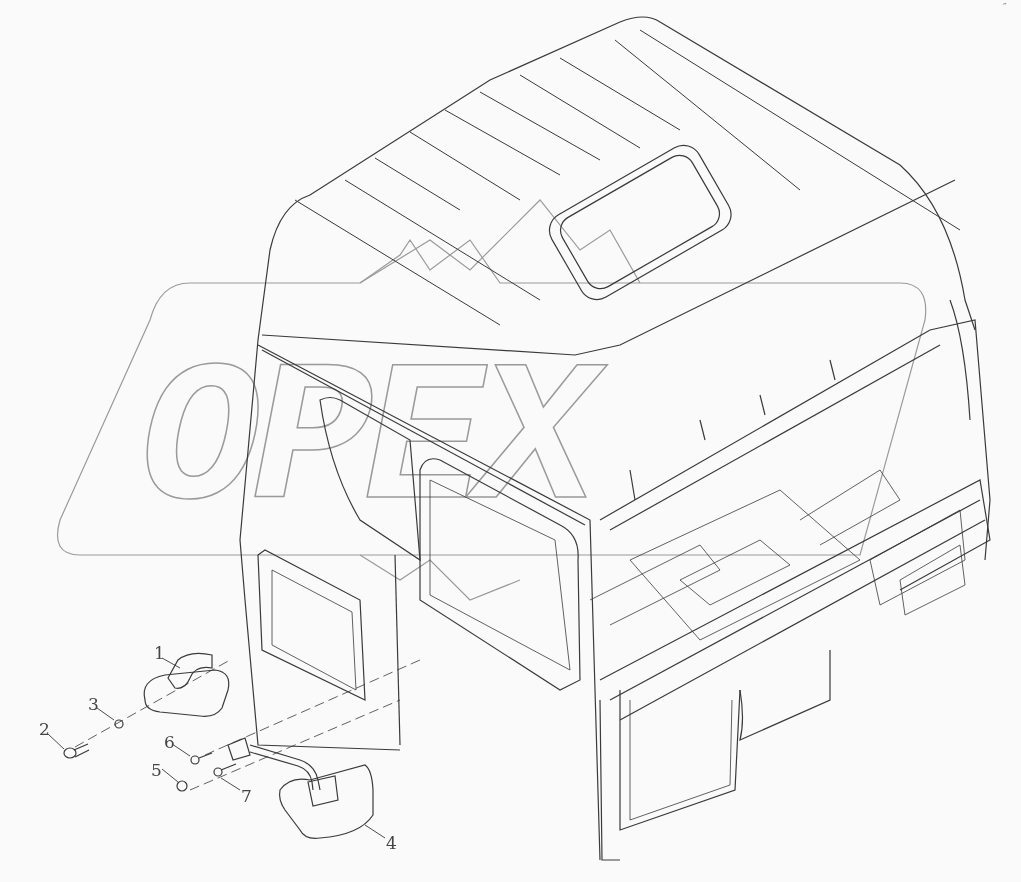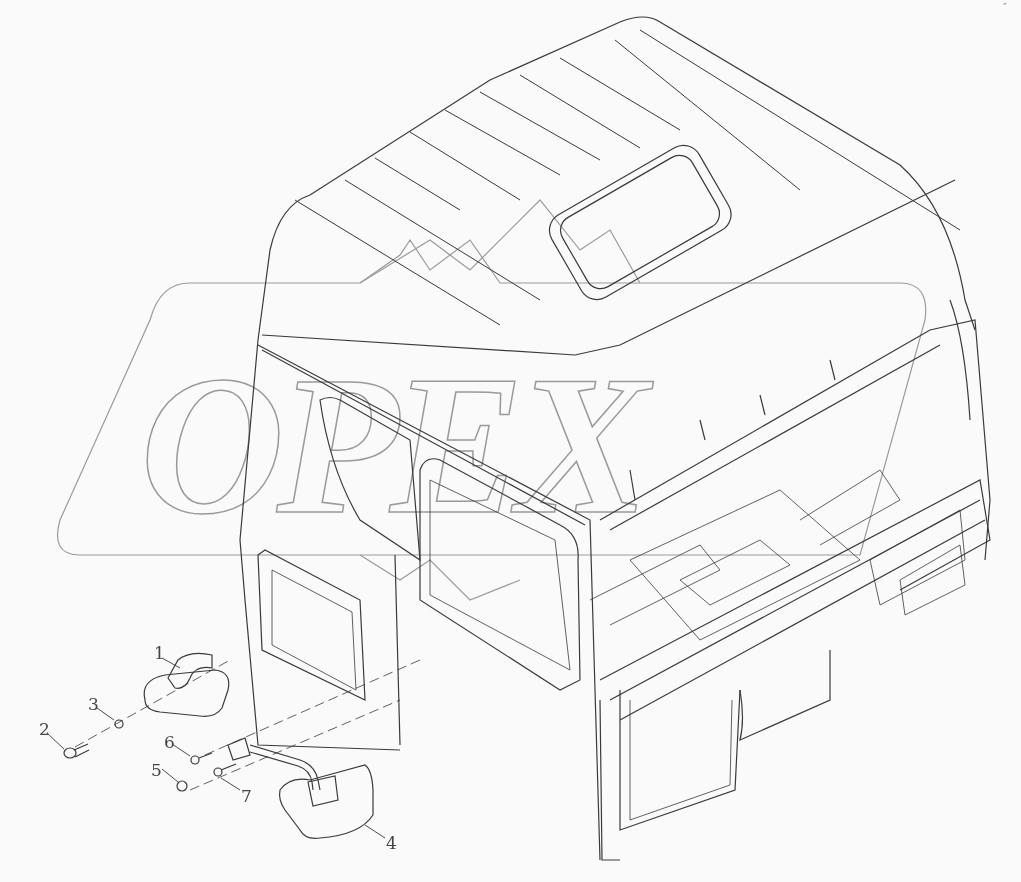--- a/index.html
+++ b/index.html
@@ -1,20 +1,20 @@
 <!DOCTYPE html>
 <html><head>
 <meta charset="utf-8">
 <style>
   html,body{margin:0;padding:0;background:#fafafa;}
   body{width:1021px;height:882px;overflow:hidden;position:relative;font-family:"DejaVu Serif",serif;}
   #canvas{position:absolute;left:0;top:0;width:1021px;height:882px;}
   svg{position:absolute;left:0;top:0;}
   .callout{position:absolute;font-family:"DejaVu Serif",serif;font-size:17px;color:#444;line-height:1;}
-  .wm{position:absolute;font-family:Liberation Serif, serif;font-weight:bold;font-style:italic;color:transparent;-webkit-text-stroke:1.5px #9a9a9a;}
+  .wm{position:absolute;font-family:Liberation Mono, monospace;font-weight:bold;font-style:italic;color:transparent;-webkit-text-stroke:1.5px #9a9a9a;}
 </style>
 </head>
 <body>
 
 <div id="canvas">
 
   <svg width="1021" height="882">
     <path d="M190 283 L360 283 L400 255 L410 240 L430 270 L470 240 L500 283 L900 283 Q930 283 925 320 L860 555 L80 555 Q50 555 60 520 L150 320 Q160 283 190 283 Z" fill="none" stroke="#9a9a9a" stroke-width="1.2"></path>
     <path d="M360 283 L430 240 L470 270 L540 200 L580 250 L610 230 L640 283" fill="none" stroke="#9a9a9a" stroke-width="1.2"></path>
     <path d="M360 555 L400 580 L430 560 L470 600 L520 580" fill="none" stroke="#9a9a9a" stroke-width="1.2"></path>

